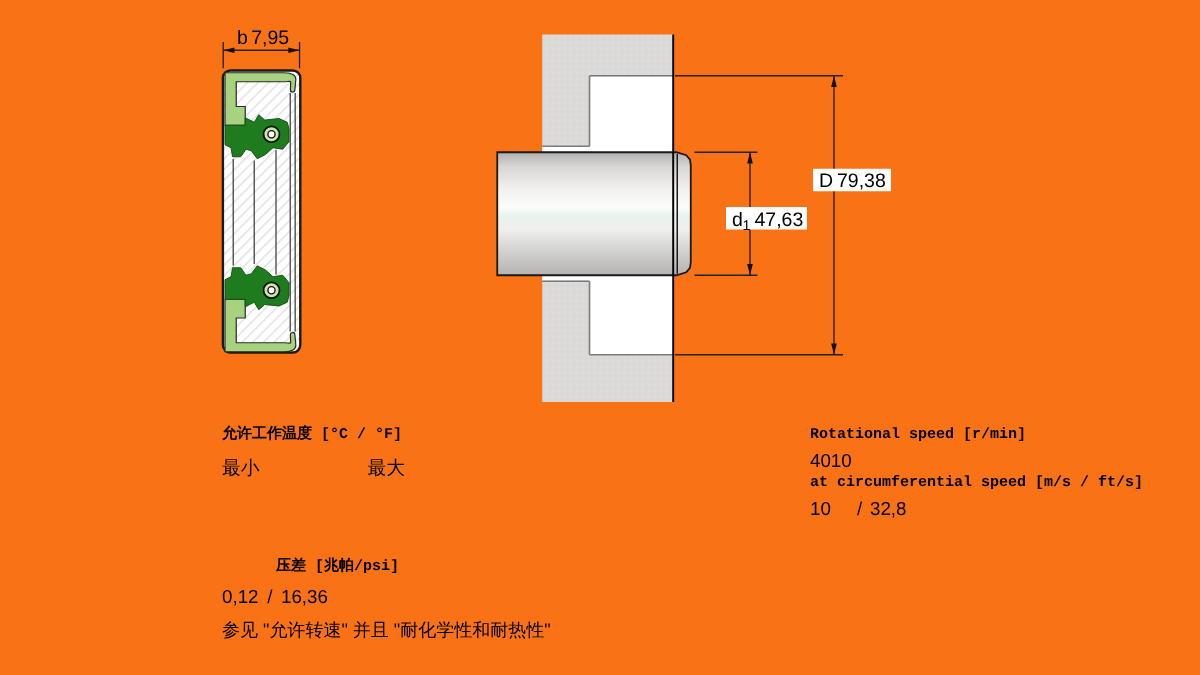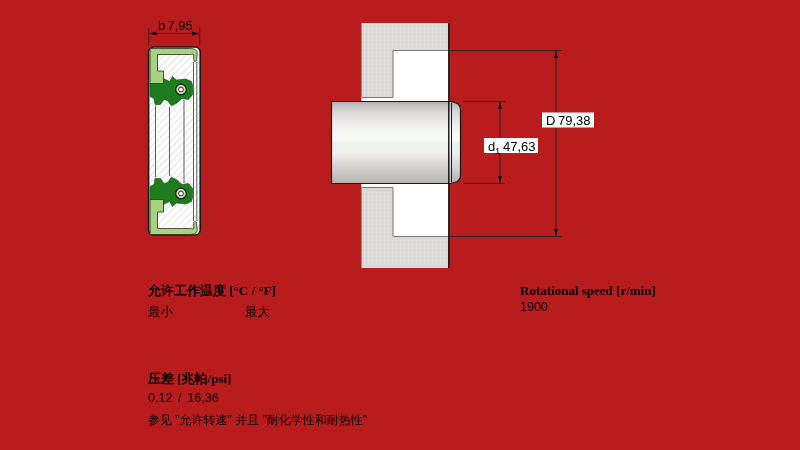--- a/index.html
+++ b/index.html
@@ -1,20 +1,20 @@
 <!DOCTYPE html>
 <html><head>
 <meta charset="utf-8">
 <style>
   html,body{margin:0;padding:0;background:#ffffff;}
-  .canvas{position:relative;width:800px;height:450px;background:#b91c1c;overflow:hidden;
+  .canvas{position:relative;width:800px;height:450px;background:#f97316;overflow:hidden;
           font-family:"Liberation Sans",sans-serif;color:#000;}
   svg{position:absolute;left:0;top:0;}
   .block{position:absolute;}
-  .t-serif{font-family:Liberation Serif, serif;font-weight:bold;font-size:13px;line-height:16px;white-space:nowrap;}
+  .t-serif{font-family:Liberation Mono, monospace;font-weight:bold;font-size:10px;line-height:16px;white-space:nowrap;}
   .t-body{font-size:12.5px;line-height:17px;white-space:nowrap;}
   .row{display:flex;height:17px;align-items:flex-start;}
   .c1{width:97px;}
   .n1{display:inline-block;min-width:24px;}
   .n1w{display:inline-block;min-width:23px;}
   .n1s{display:inline-block;min-width:26px;}
   .sl{display:inline-block;width:15px;text-align:center;}
   .sl2{display:inline-block;width:19px;text-align:center;}
   .sl3{display:inline-block;width:14px;text-align:center;}
   .dimtext{font-family:"Liberation Sans",sans-serif;font-size:13px;fill:#000;}
@@ -150,26 +150,30 @@
     <div class="t-serif" style="margin-bottom:5px;">允许工作温度 [°C / °F]</div>
     <div class="t-body">
       <div class="row">
         <span class="c1">最小</span>
         <span>最大</span>
       </div>
     </div>
   </div>
 
   <div class="block" style="left:148px;top:371px;">
-    <div class="t-serif" style="margin-bottom:3px;">压差 [兆帕/psi]</div>
+    <div class="t-serif" style="margin-bottom:3px;margin-left:36px;">压差 [兆帕/psi]</div>
     <div class="t-body">
       <span class="n1w">0,12</span><span class="sl">/</span><span>16,36</span>
     </div>
   </div>
 
   <div class="block t-body" style="left:148px;top:412px;font-size:12px;">参见 "允许转速" 并且 "耐化学性和耐热性"</div>
 
-  <div class="block" style="left:520px;top:283px;">
+  <div class="block" style="left:540px;top:283px;">
     <div class="t-serif line16">Rotational speed [r/min]</div>
-    <div class="t-body line16">1900</div>
+    <div class="t-body line16">4010</div>
+    <div class="t-serif line16">at circumferential speed [m/s / ft/s]</div>
+    <div class="t-body line16">
+      <span class="n1s">10</span><span class="sl3">/</span><span>32,8</span>
+    </div>
   </div>
 
 </div>
 
 </body></html>

